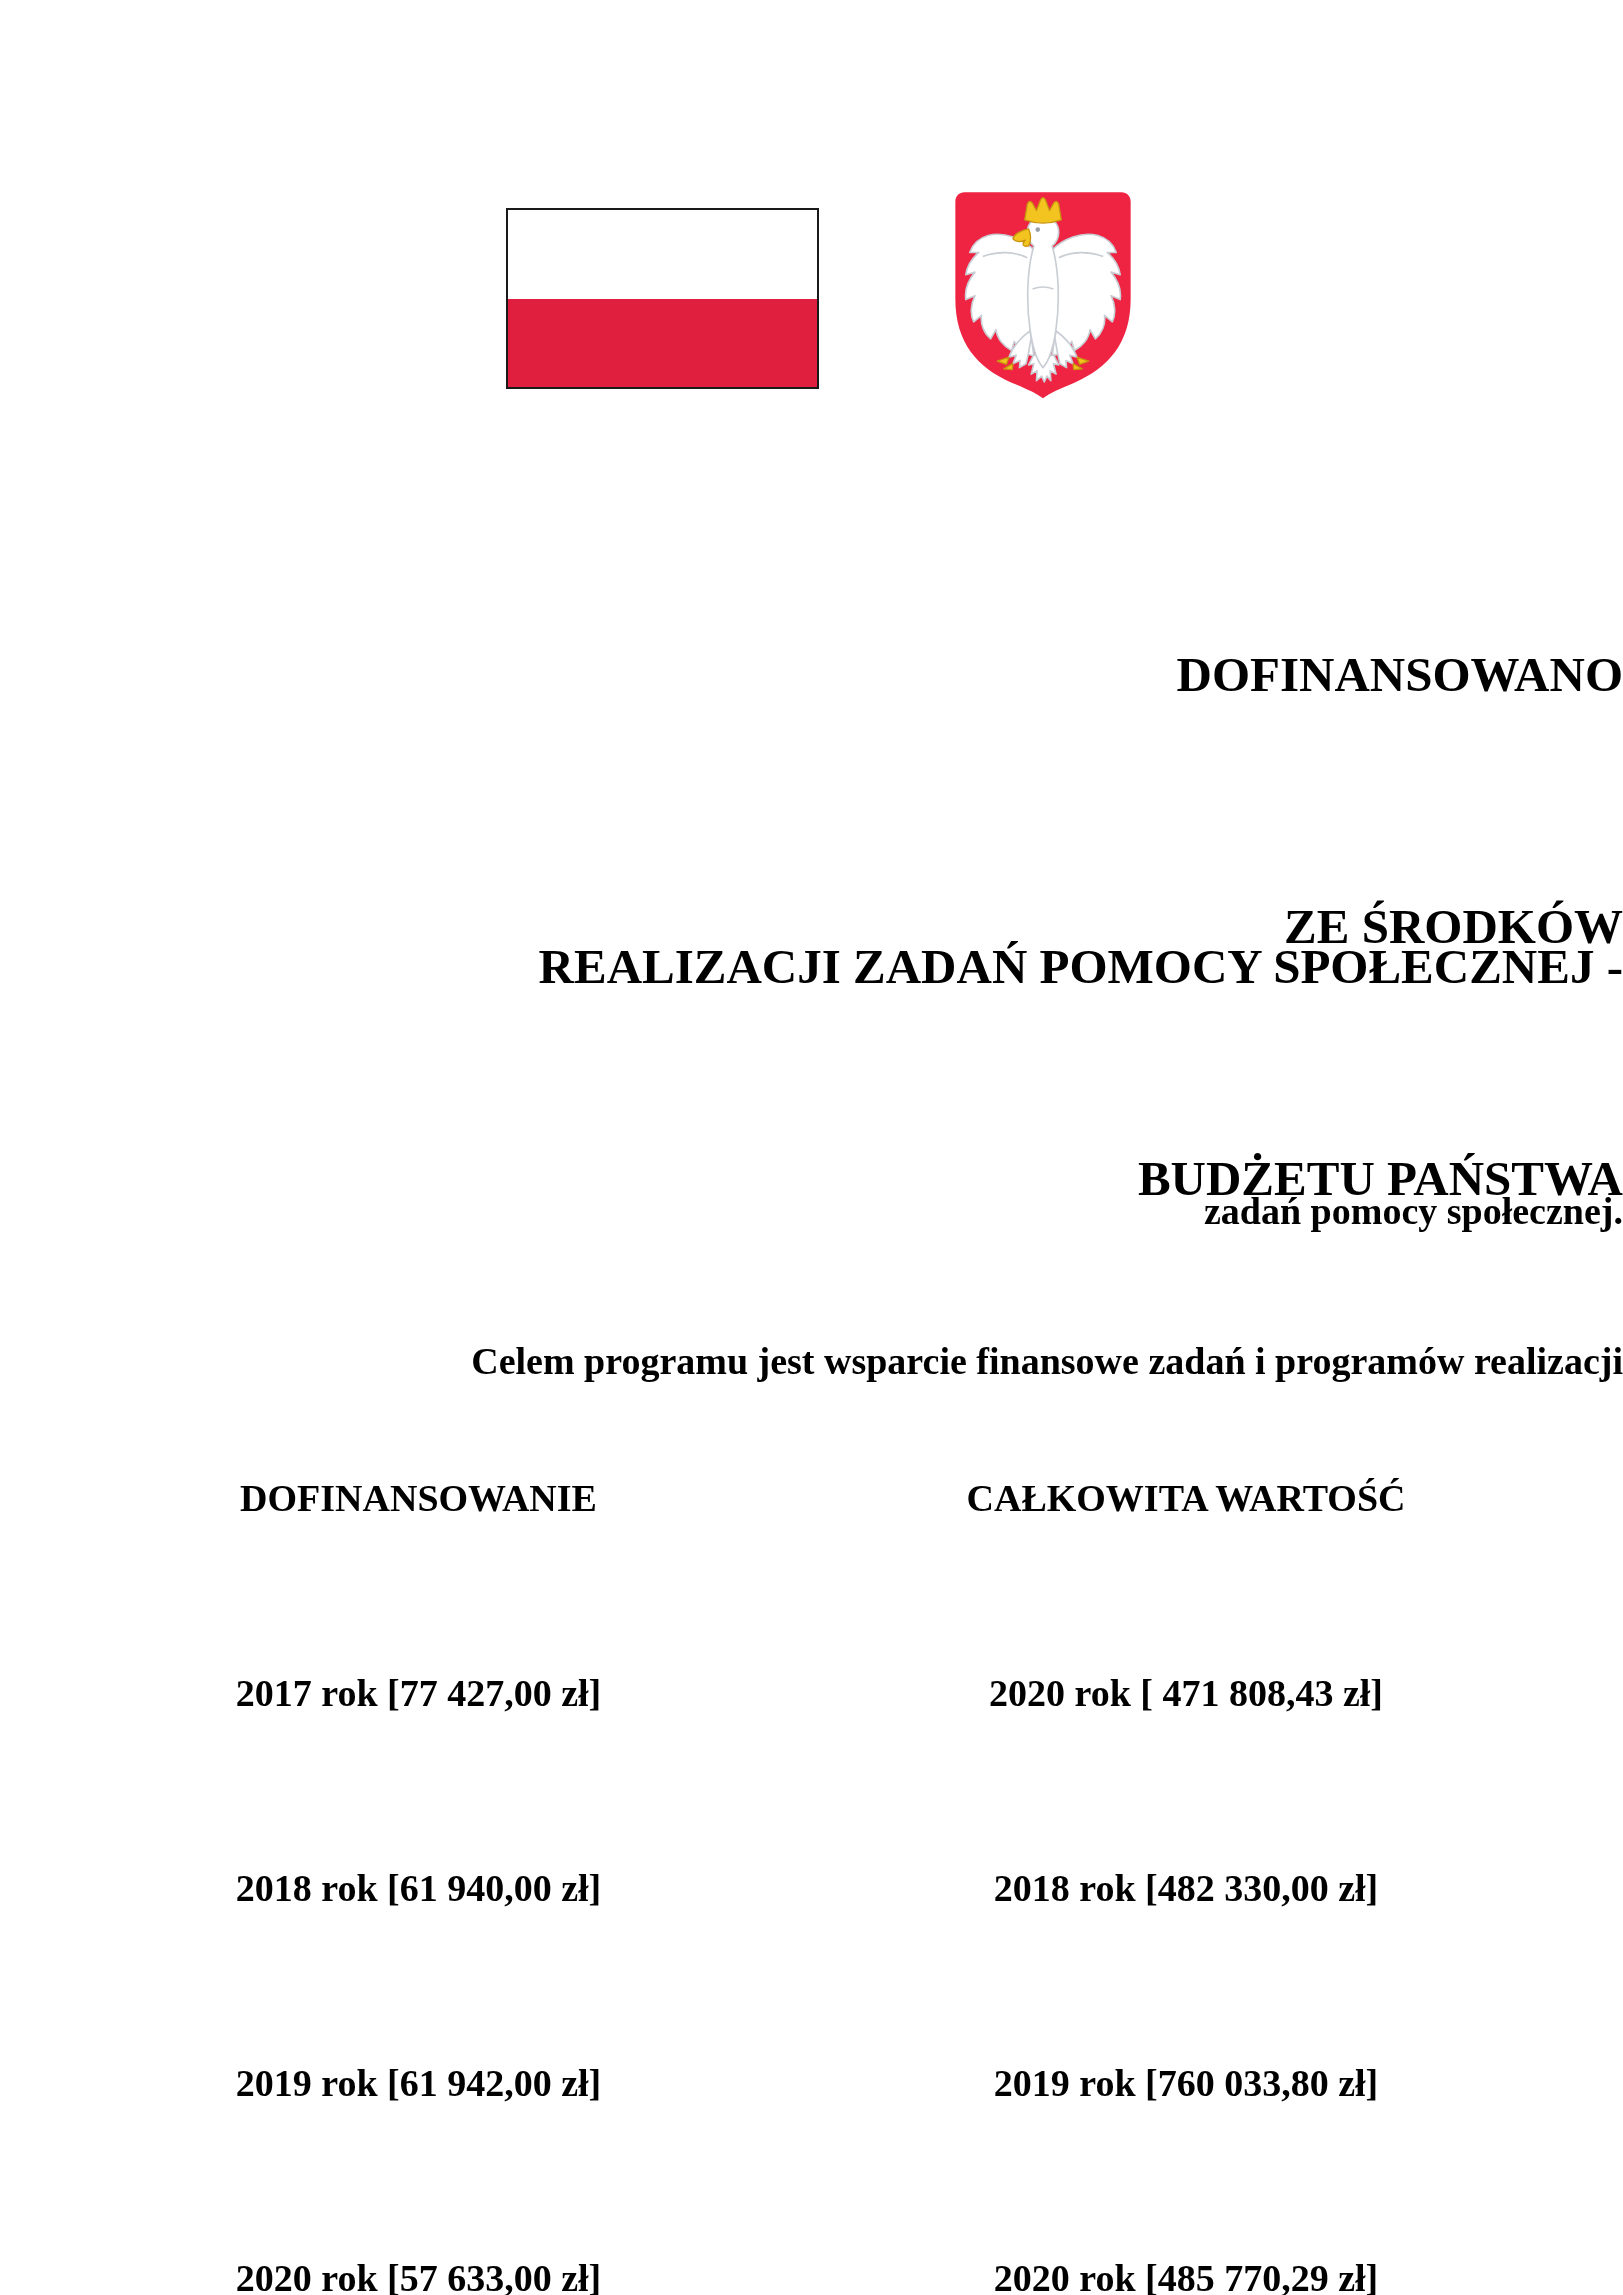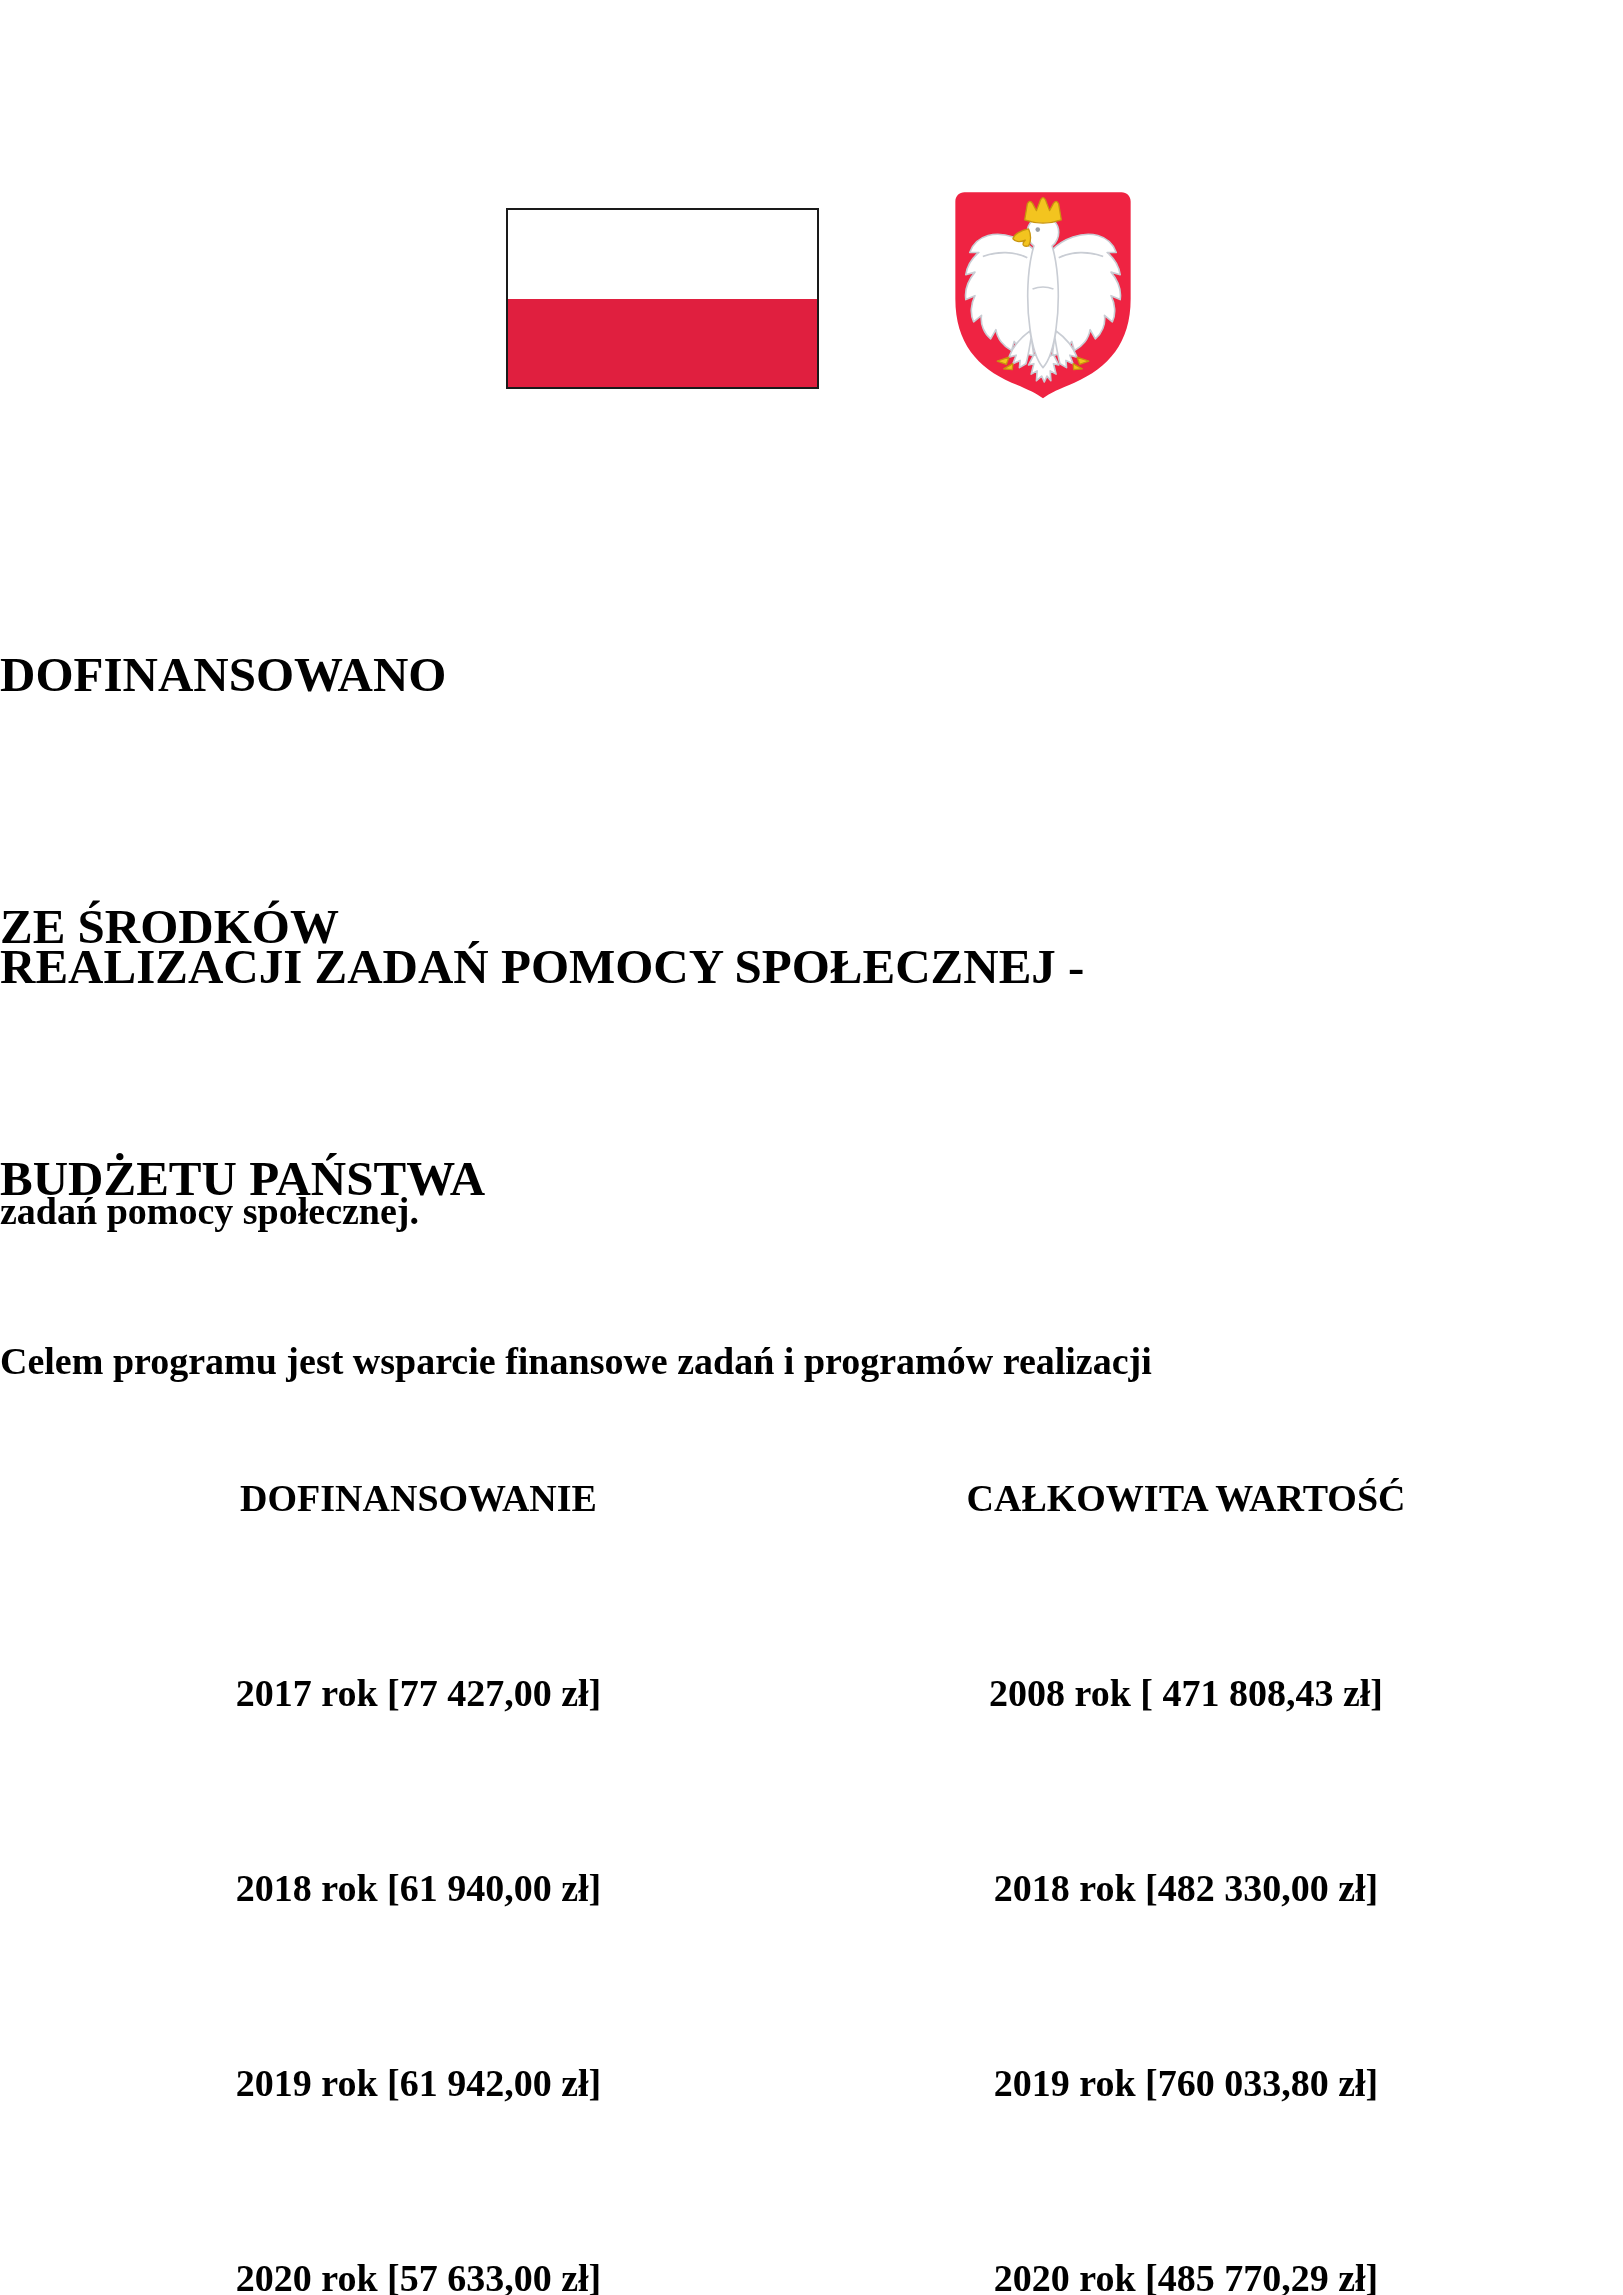--- a/index.html
+++ b/index.html
@@ -37,21 +37,21 @@
     display:flex; flex-direction:column;
   }
   .flag-white{flex:1;background:var(--flag-white);}
   .flag-red{flex:1;background:var(--flag-red);}
   .coa{
     position:absolute;
     left:954px; top:191px;
     width:178px; height:208px;
   }
   
-  .txt{position:absolute;left:0;width:100%;text-align:left;white-space:pre;}
+  .txt{position:absolute;left:0;width:100%;text-align:right;white-space:pre;}
   .title-block{top:465px;font-size:49px;line-height:84px;}
   .heading-block{top:807px;font-size:49px;line-height:64px;}
   .description-block{top:1086px;font-size:38px;line-height:50px;}
   
   .columns{position:absolute;top:1336px;left:0;width:100%;height:340px;padding-left:12px;}
   .col{
     position:absolute;top:0;
     text-align:center;
     font-size:38px;line-height:65px;
     white-space:pre;
@@ -137,21 +137,21 @@
   <div class="columns">
     <div class="col col-left">
       <div>DOFINANSOWANIE</div>
       <div>2017 rok [77 427,00 zł]</div>
       <div>2018 rok [61 940,00 zł]</div>
       <div>2019 rok [61 942,00 zł]</div>
       <div>2020 rok [57 633,00 zł]</div>
     </div>
     <div class="col col-right">
       <div>CAŁKOWITA WARTOŚĆ</div>
-      <div>2008 rok [ 471 808,43 zł]</div>
+      <div>2020 rok [ 471 808,43 zł]</div>
       <div>2018 rok [482 330,00 zł]</div>
       <div>2019 rok [760 033,80 zł]</div>
       <div>2020 rok [485 770,29 zł]</div>
     </div>
   </div>
 
 </div>
 
 
 </body></html>

